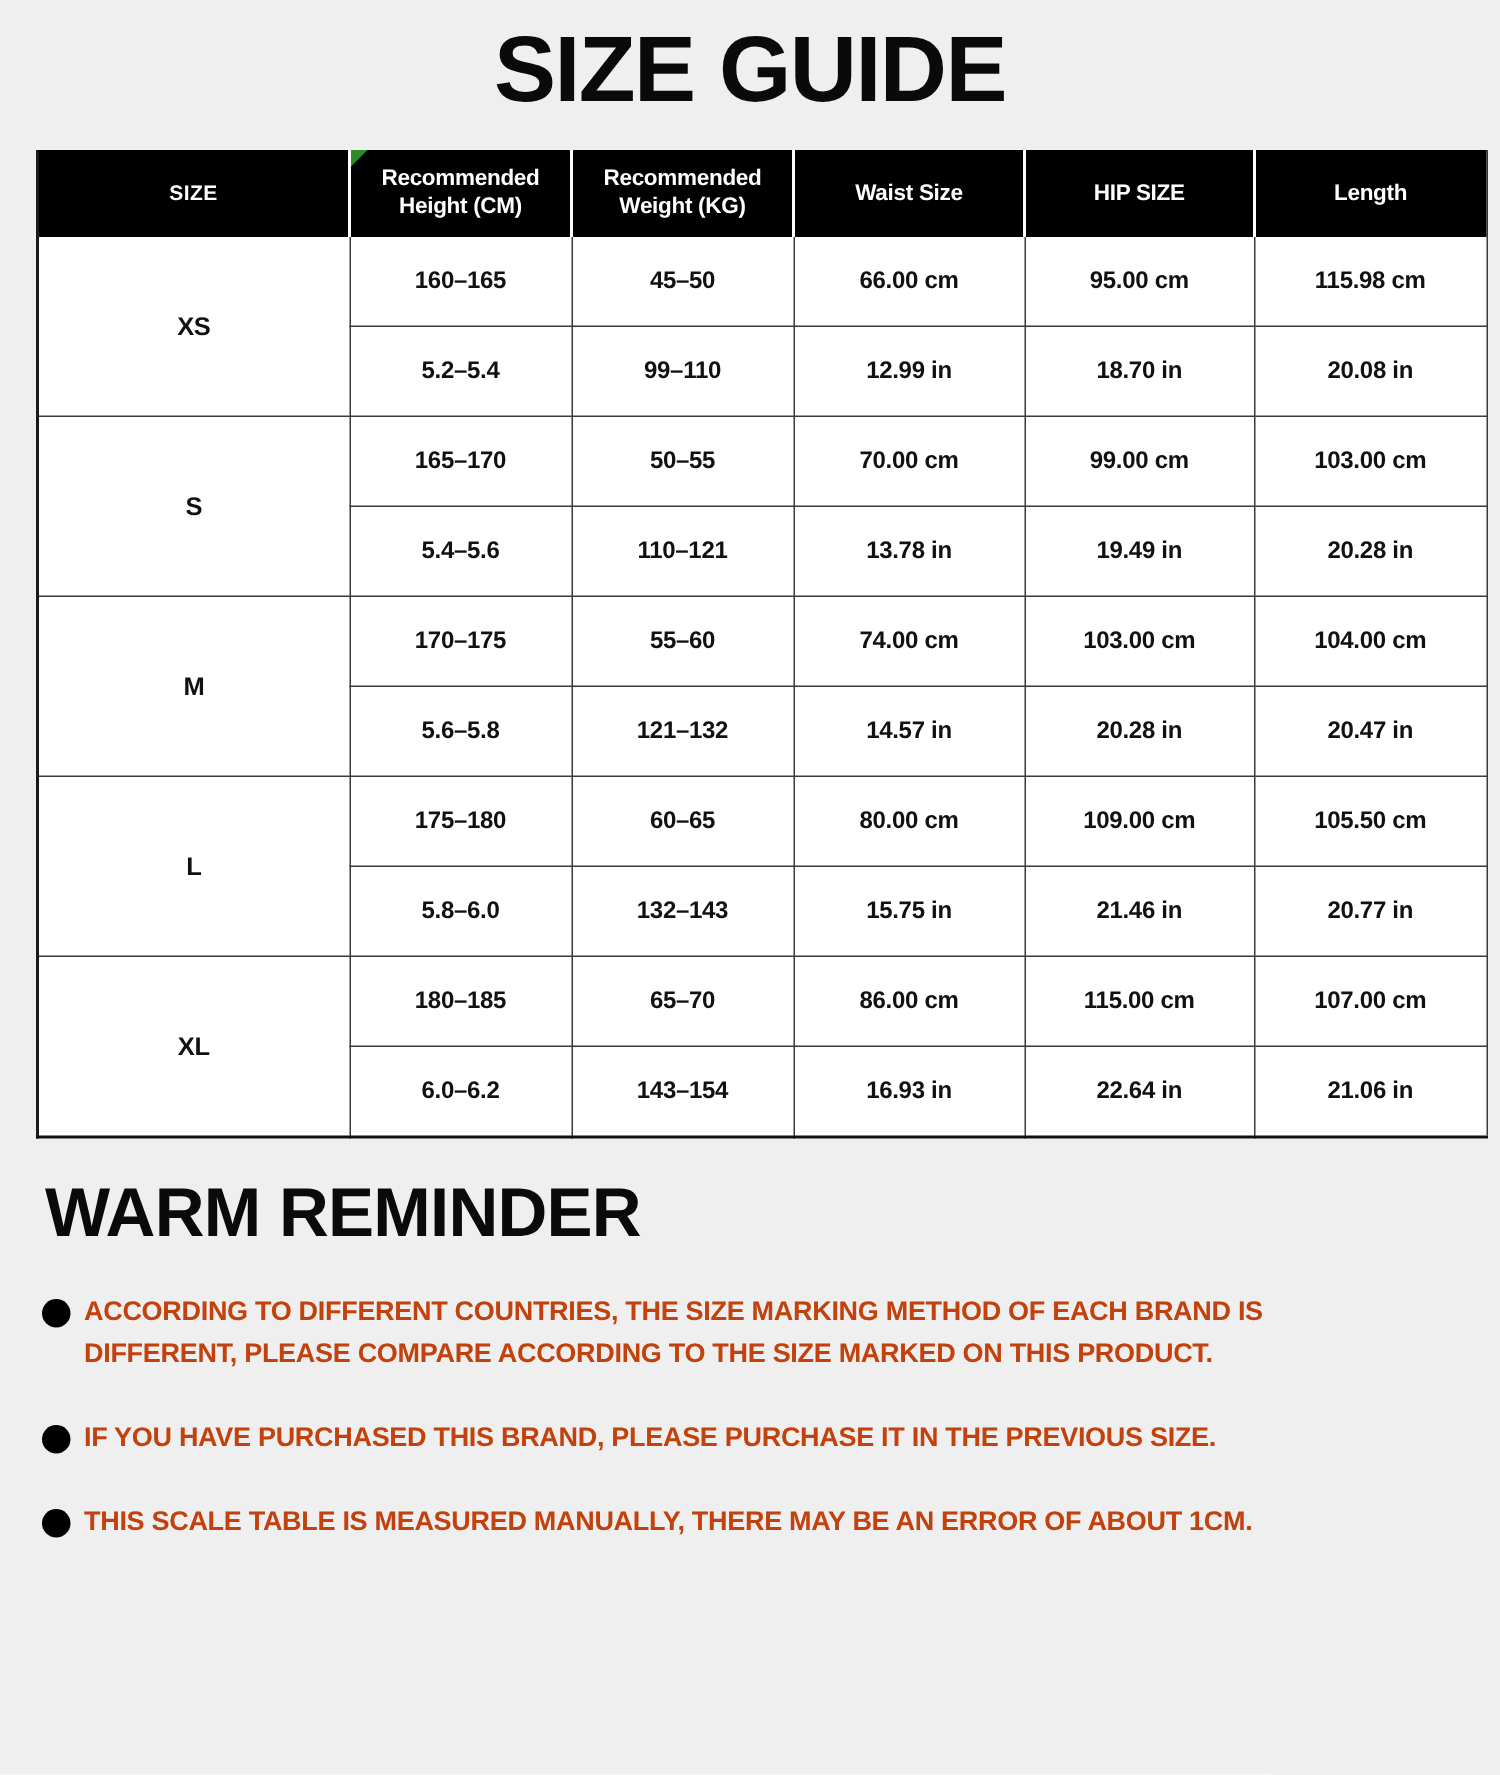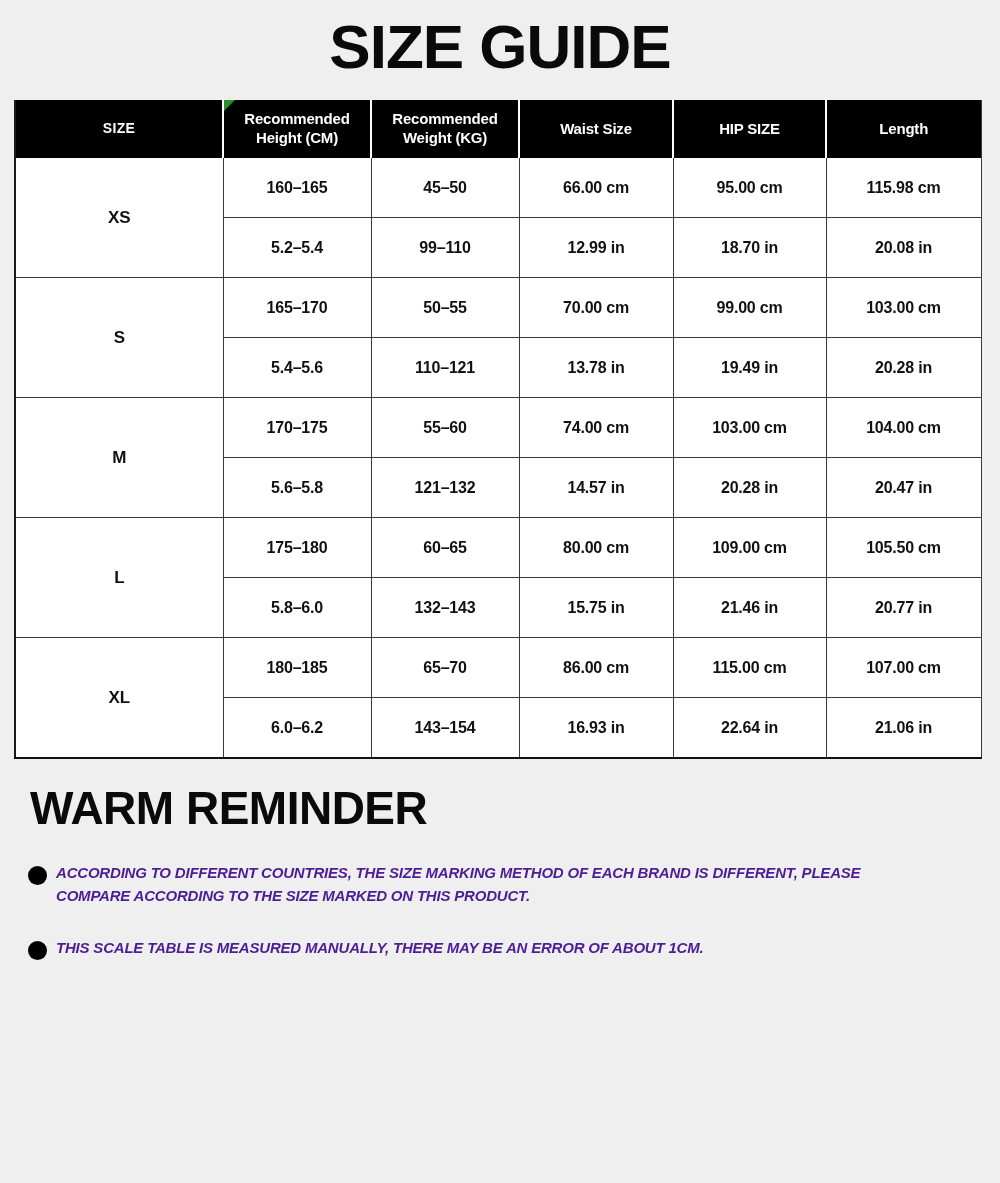--- a/index.html
+++ b/index.html
@@ -29,21 +29,21 @@
     font-weight: bold;
     letter-spacing: -1px;
     line-height: 1;
     padding-top: 16px;
     margin: 0;
     color: #0a0a0a;
   }
 
   
   .table-wrap {
-    margin: 22px 20px 0 14px;
+    margin: 22px 20px 0 24px;
     width: 845px;
   }
   table.size-table {
     width: 966px;
     border-collapse: collapse;
     table-layout: fixed;
     background: #ffffff;
   }
   table.size-table col.c-size   { width: 208px; }
   table.size-table col.c-h      { width: 148px; }
@@ -135,27 +135,26 @@
   .note-bullet {
     flex: 0 0 auto;
     width: 19px;
     height: 19px;
     border-radius: 50%;
     background: #000;
     margin-top: 5px;
     margin-right: 9px;
   }
   .note-text {
-    font-size: 15px;
+    font-size: 18px;
     font-weight: bold;
     line-height: 1.55;
     letter-spacing: -0.2px;
-    color: #4c1d95;
+    color: #c2410c;
     max-width: 845px;
-    font-style: italic;
   }
 </style>
 </head>
 <body>
 
 <div class="page">
 
   <h1 class="page-title">SIZE GUIDE</h1>
 
   <div class="table-wrap">
@@ -273,17 +272,21 @@
 
   <h2 class="reminder-title">WARM REMINDER</h2>
 
   <div class="notes">
     <div class="note">
       <span class="note-bullet"></span>
       <span class="note-text">ACCORDING TO DIFFERENT COUNTRIES, THE SIZE MARKING METHOD OF EACH BRAND IS DIFFERENT, PLEASE COMPARE ACCORDING TO THE SIZE MARKED ON THIS PRODUCT.</span>
     </div>
     <div class="note">
       <span class="note-bullet"></span>
+      <span class="note-text">IF YOU HAVE PURCHASED THIS BRAND, PLEASE PURCHASE IT IN THE PREVIOUS SIZE.</span>
+    </div>
+    <div class="note">
+      <span class="note-bullet"></span>
       <span class="note-text">THIS SCALE TABLE IS MEASURED MANUALLY, THERE MAY BE AN ERROR OF ABOUT 1CM.</span>
     </div>
   </div>
 
 </div>
 
 </body></html>

